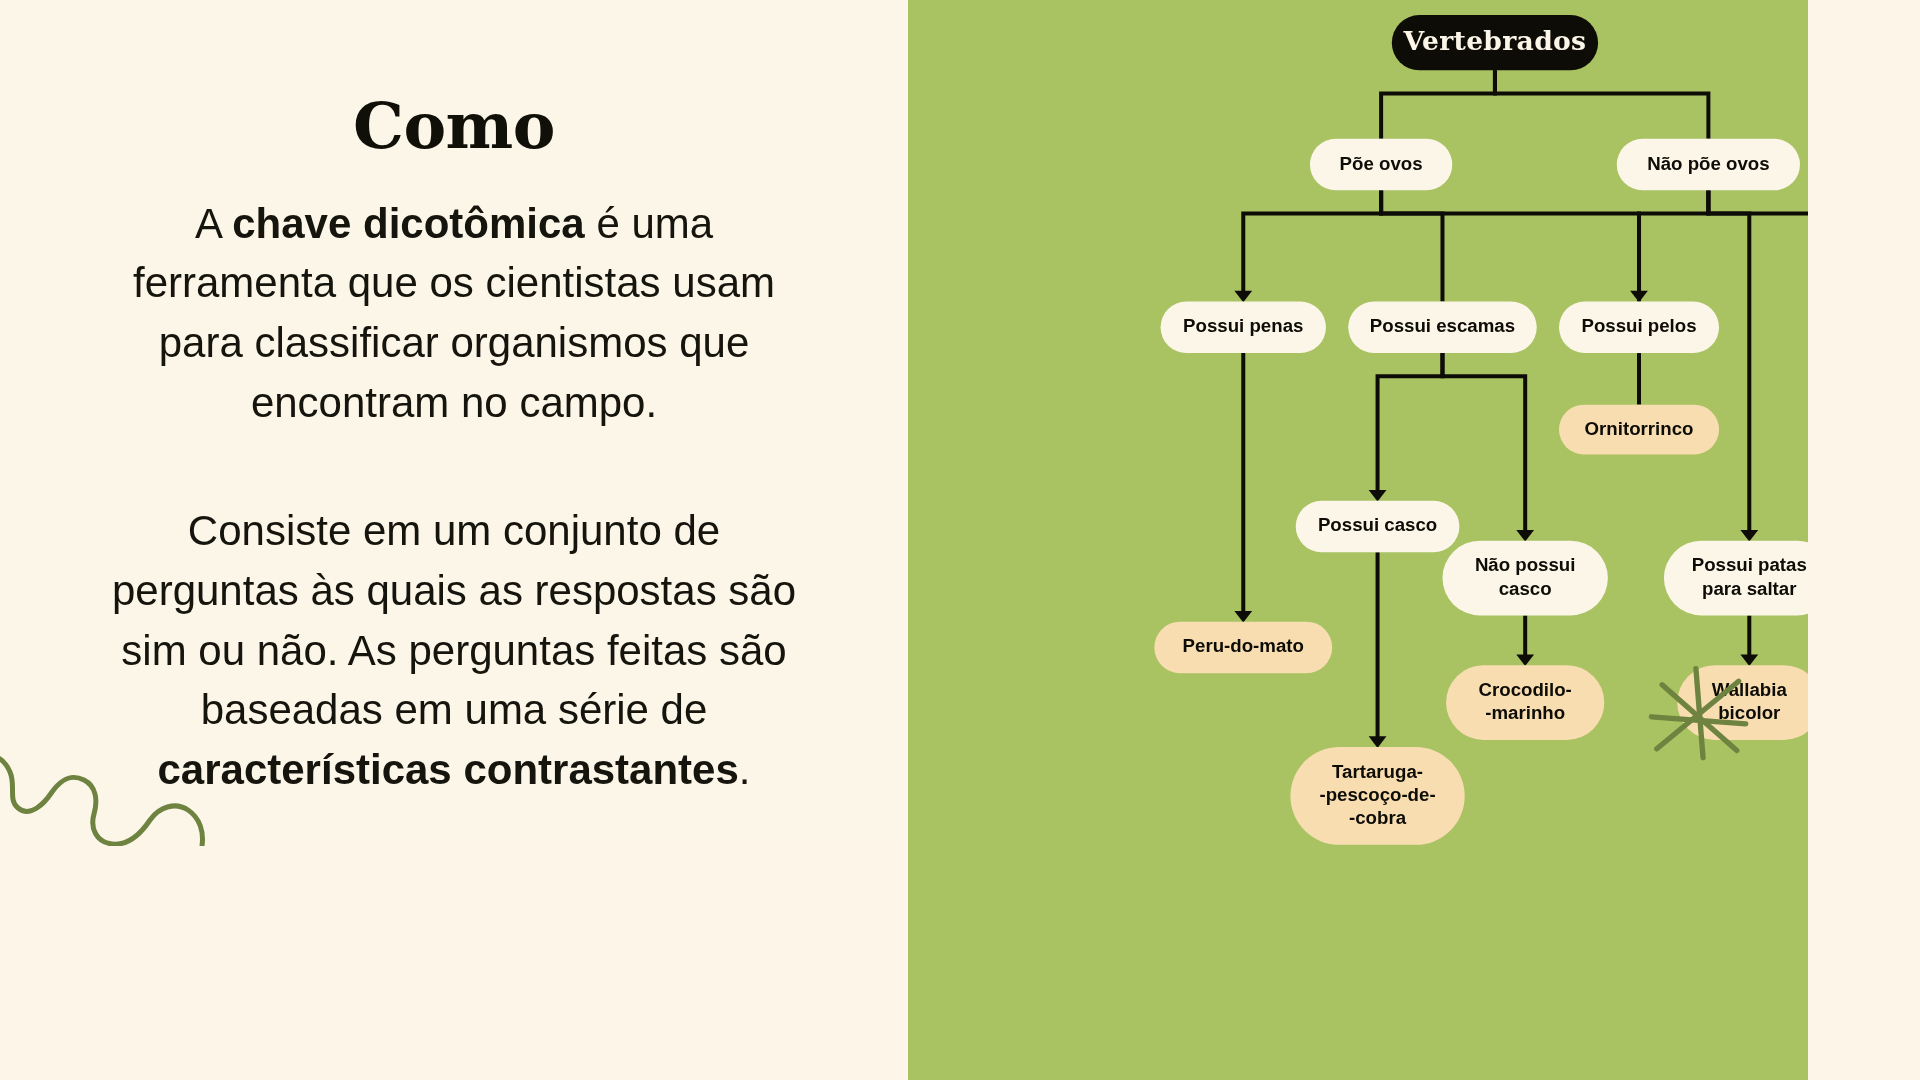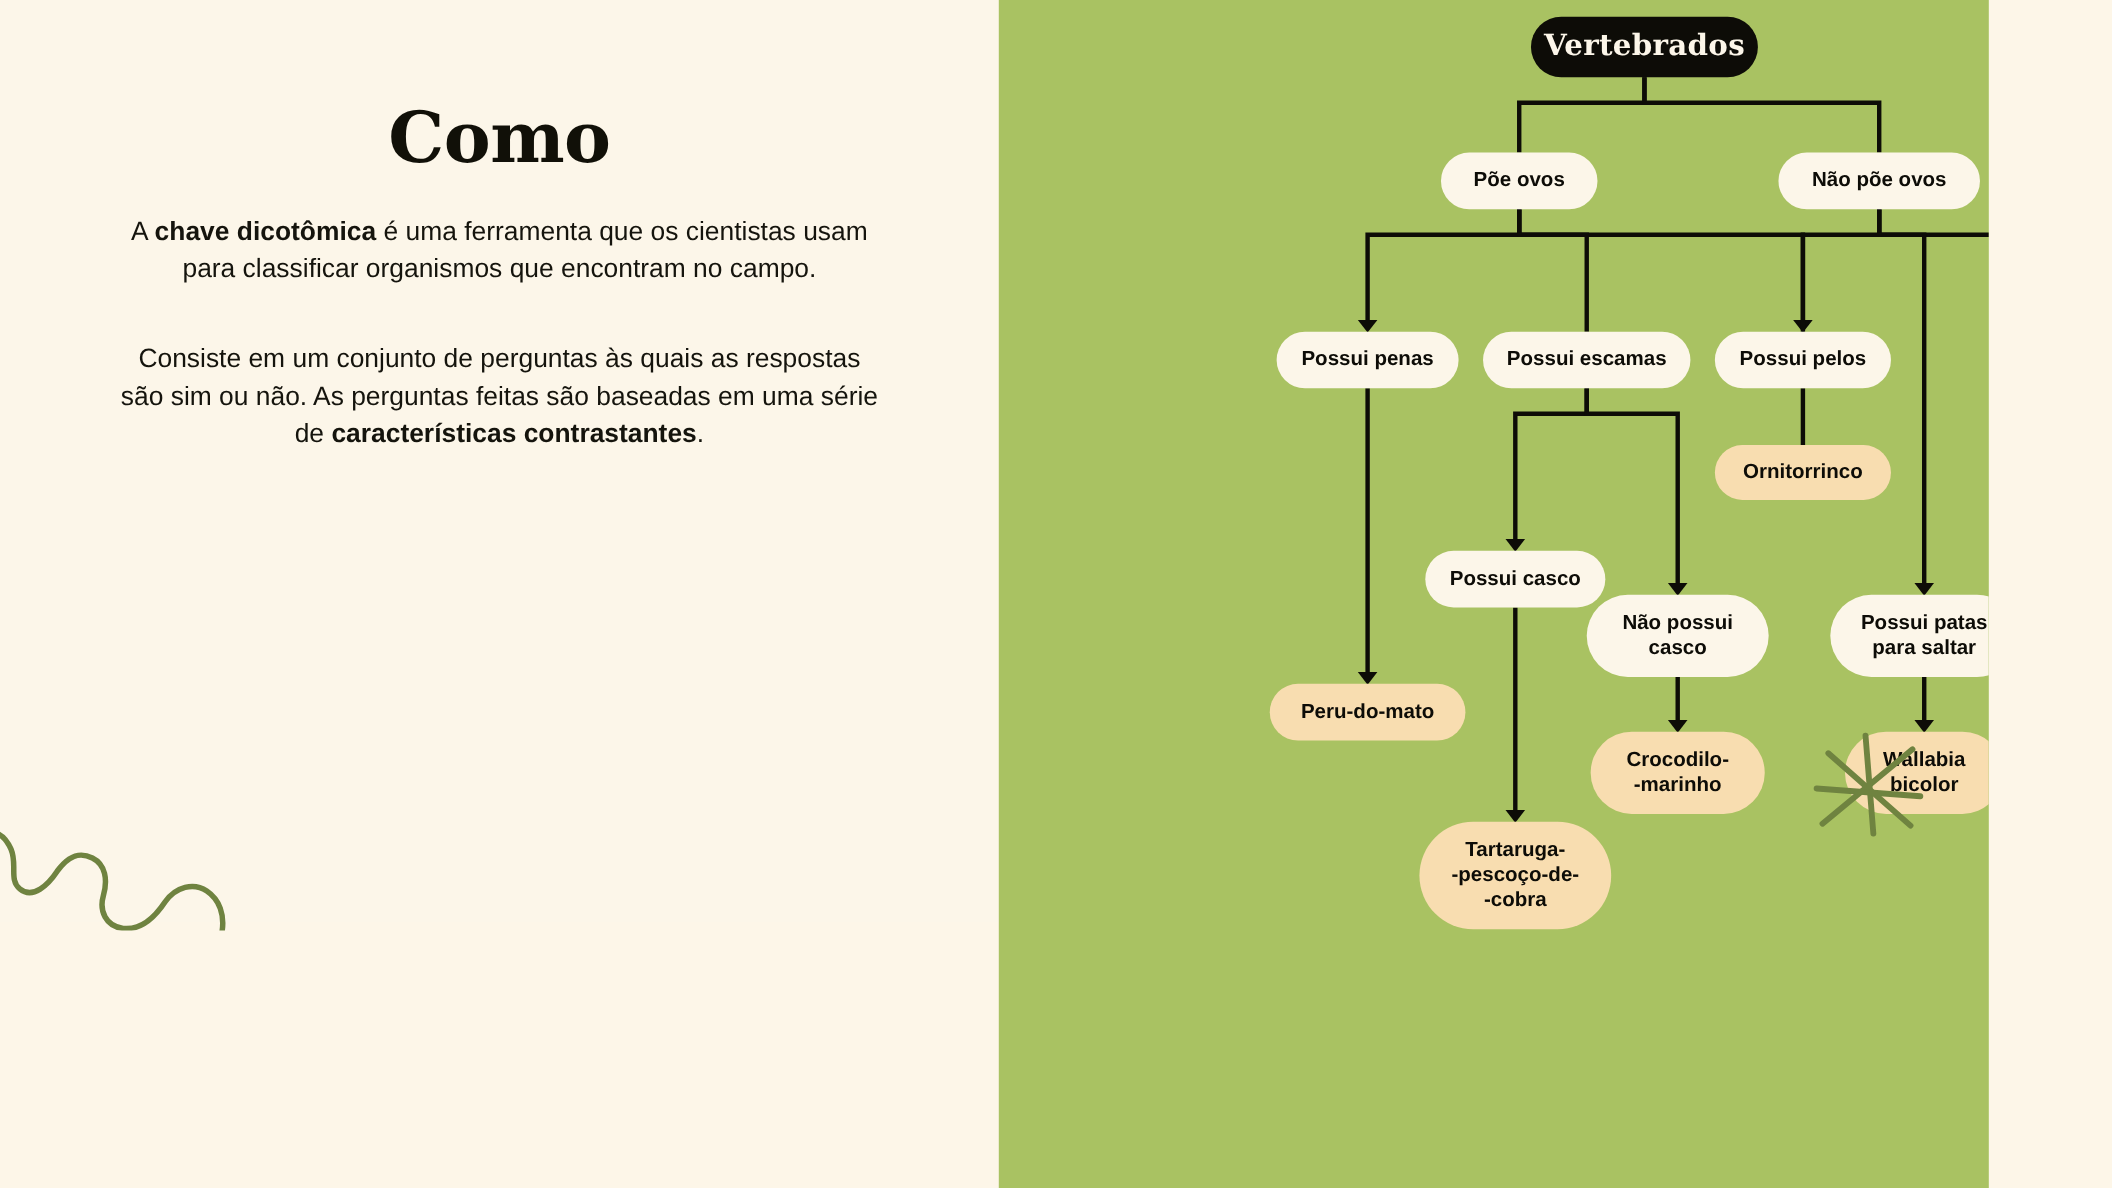--- a/index.html
+++ b/index.html
@@ -28,28 +28,28 @@
     font-size: 64px;
     line-height: 1.06;
     letter-spacing: -0.5px;
     color: #111008;
     text-align: center;
     margin-bottom: 34px;
     max-width: 700px;
   }
   #page-title .tl { display: block; }
   .body-par {
-    font-size: 24px;
+    font-size: 42px;
     line-height: 1.42;
     color: #15140d;
     text-align: center;
     max-width: 700px;
   }
   .body-par b { font-weight: 700; }
-  #par-2 { margin-top: 48px; }
+  #par-2 { margin-top: 69px; }
 
   
   #squiggle-decoration {
     position: absolute;
     left: -14px;
     bottom: -8px;
     width: 230px;
     height: 150px;
     pointer-events: none;
   }

